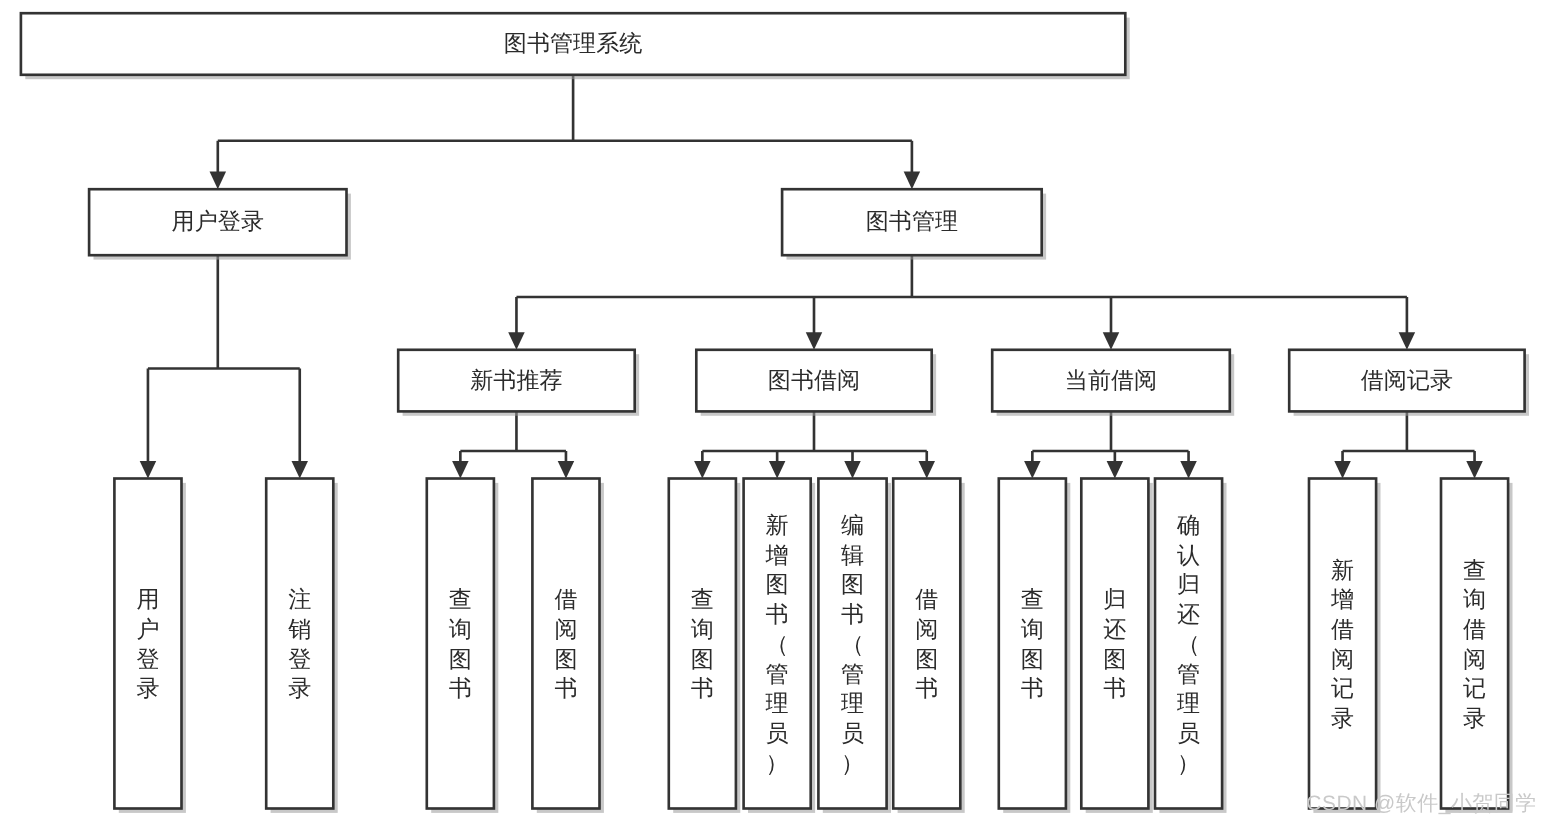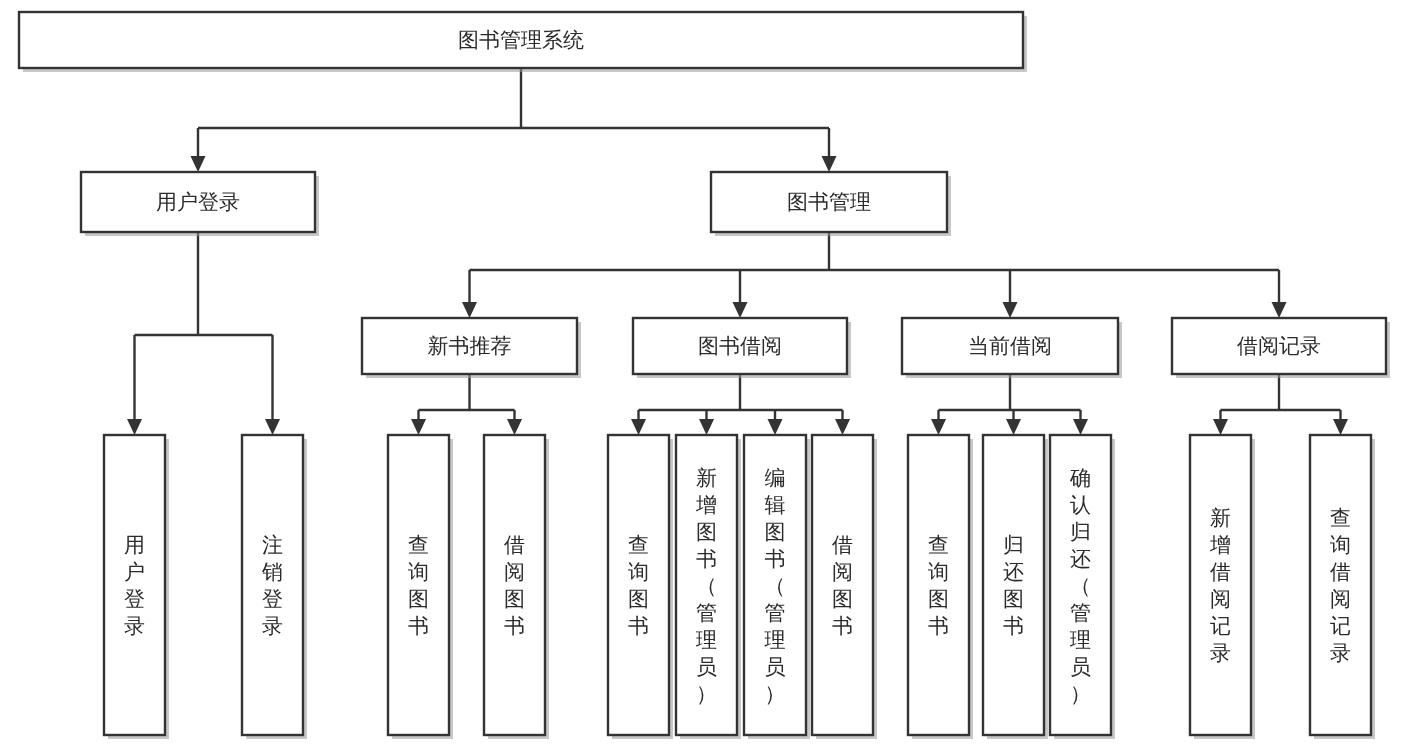--- a/index.html
+++ b/index.html
@@ -226,13 +226,14 @@
           <rect x="1190" y="435" width="61" height="300" class="node-box"></rect>
           <text x="1220.5" class="node-label-vertical"><tspan x="1220.5" y="525.06">新</tspan><tspan x="1220.5" y="552.06">增</tspan><tspan x="1220.5" y="579.06">借</tspan><tspan x="1220.5" y="606.06">阅</tspan><tspan x="1220.5" y="633.06">记</tspan><tspan x="1220.5" y="660.06">录</tspan></text>
         </g>
         <g>
           <rect x="1314" y="439" width="61" height="300" class="node-shadow"></rect>
           <rect x="1310" y="435" width="61" height="300" class="node-box"></rect>
           <text x="1340.5" class="node-label-vertical"><tspan x="1340.5" y="525.06">查</tspan><tspan x="1340.5" y="552.06">询</tspan><tspan x="1340.5" y="579.06">借</tspan><tspan x="1340.5" y="606.06">阅</tspan><tspan x="1340.5" y="633.06">记</tspan><tspan x="1340.5" y="660.06">录</tspan></text>
         </g>
       </g>
   </svg>
+  <div class="watermark">CSDN @软件_小贺同学</div>
 </div>
 
 </body></html>

